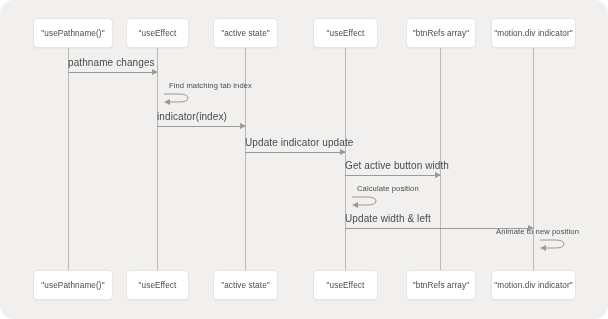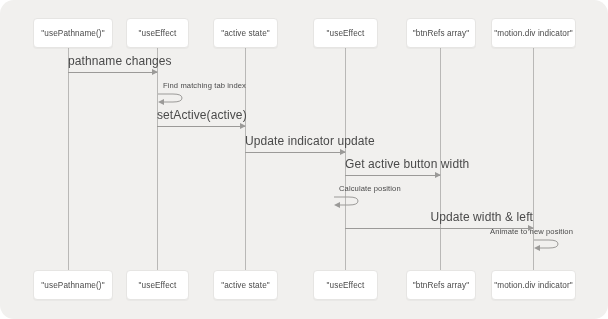--- a/index.html
+++ b/index.html
@@ -10,23 +10,23 @@
   .lifeline{position:absolute;width:1px;background:#b9b8b6;}
   .pbox{position:absolute;background:#ffffff;border:1px solid #e6e5e3;
         border-radius:4px;display:flex;align-items:center;justify-content:center;
         box-sizing:border-box;box-shadow:0 1px 1px rgba(0,0,0,0.035);}
   .pbox span{font-size:8.2px;color:#4a4a4a;white-space:nowrap;letter-spacing:.1px;}
   .msg{position:absolute;}
   .msg .line{position:absolute;left:0;top:0;height:1px;background:#9b9a98;width:100%;}
   .msg .head{position:absolute;top:-3px;right:-1px;width:0;height:0;
              border-top:3.5px solid transparent;border-bottom:3.5px solid transparent;
              border-left:6px solid #9b9a98;}
-  .msg .lbl{position:absolute;bottom:4px;width:100%;text-align:right;
-            font-size:12px;color:#4a4a4a;white-space:nowrap;letter-spacing:.1px;margin-top:44px;}
-  .selfmsg{position:absolute;}
+  .msg .lbl{position:absolute;bottom:4px;width:100%;text-align:left;
+            font-size:10px;color:#4a4a4a;white-space:nowrap;letter-spacing:.1px;margin-top:44px;}
+  .selfmsg{position:absolute;margin-left:6px;}
   .selfmsg svg{position:absolute;left:0;top:0;overflow:visible;}
   .selfmsg .lbl{position:absolute;bottom:15px;left:6px;font-size:7.6px;
                 color:#4a4a4a;white-space:nowrap;letter-spacing:.1px;}
   .selfmsg .lbl.rt{left:auto;right:-6px;}
 </style>
 </head>
 <body>
 
 <div id="canvas">
     <div class="lifeline" style="left: 68px; top: 48px; height: 222px;"></div>
@@ -79,33 +79,33 @@
     <div class="selfmsg" style="left: 157px; top: 85px; width: 34px; height: 20px;">
       <svg width="34" height="20">
         <path d="M1 9 L16 9 Q25 9 25 13 Q25 17 16 17 L4 17" fill="none" stroke="#9b9a98" stroke-width="1"></path>
         <polygon points="7,14 1,17 7,20" fill="#9b9a98"></polygon>
       </svg>
       <div class="lbl">Find matching tab index</div>
     </div>
     <div class="msg" style="left: 157px; top: 126px; width: 88px;">
       <div class="line"></div>
       <div class="head"></div>
-      <div class="lbl">setActive(active)</div>
+      <div class="lbl">indicator(index)</div>
     </div>
     <div class="msg" style="left: 245px; top: 152px; width: 100px;">
       <div class="line"></div>
       <div class="head"></div>
       <div class="lbl">Update indicator update</div>
     </div>
     <div class="msg" style="left: 345px; top: 175px; width: 95px;">
       <div class="line"></div>
       <div class="head"></div>
       <div class="lbl">Get active button width</div>
     </div>
-    <div class="selfmsg" style="left: 333px; top: 188px; width: 34px; height: 20px; text-decoration: underline;">
+    <div class="selfmsg" style="left: 345px; top: 188px; width: 34px; height: 20px; text-decoration: underline;">
       <svg width="34" height="20">
         <path d="M1 9 L16 9 Q25 9 25 13 Q25 17 16 17 L4 17" fill="none" stroke="#9b9a98" stroke-width="1"></path>
         <polygon points="7,14 1,17 7,20" fill="#9b9a98"></polygon>
       </svg>
       <div class="lbl">Calculate position</div>
     </div>
     <div class="msg" style="left: 345px; top: 228px; width: 188px;">
       <div class="line"></div>
       <div class="head"></div>
       <div class="lbl">Update width &amp; left</div>

